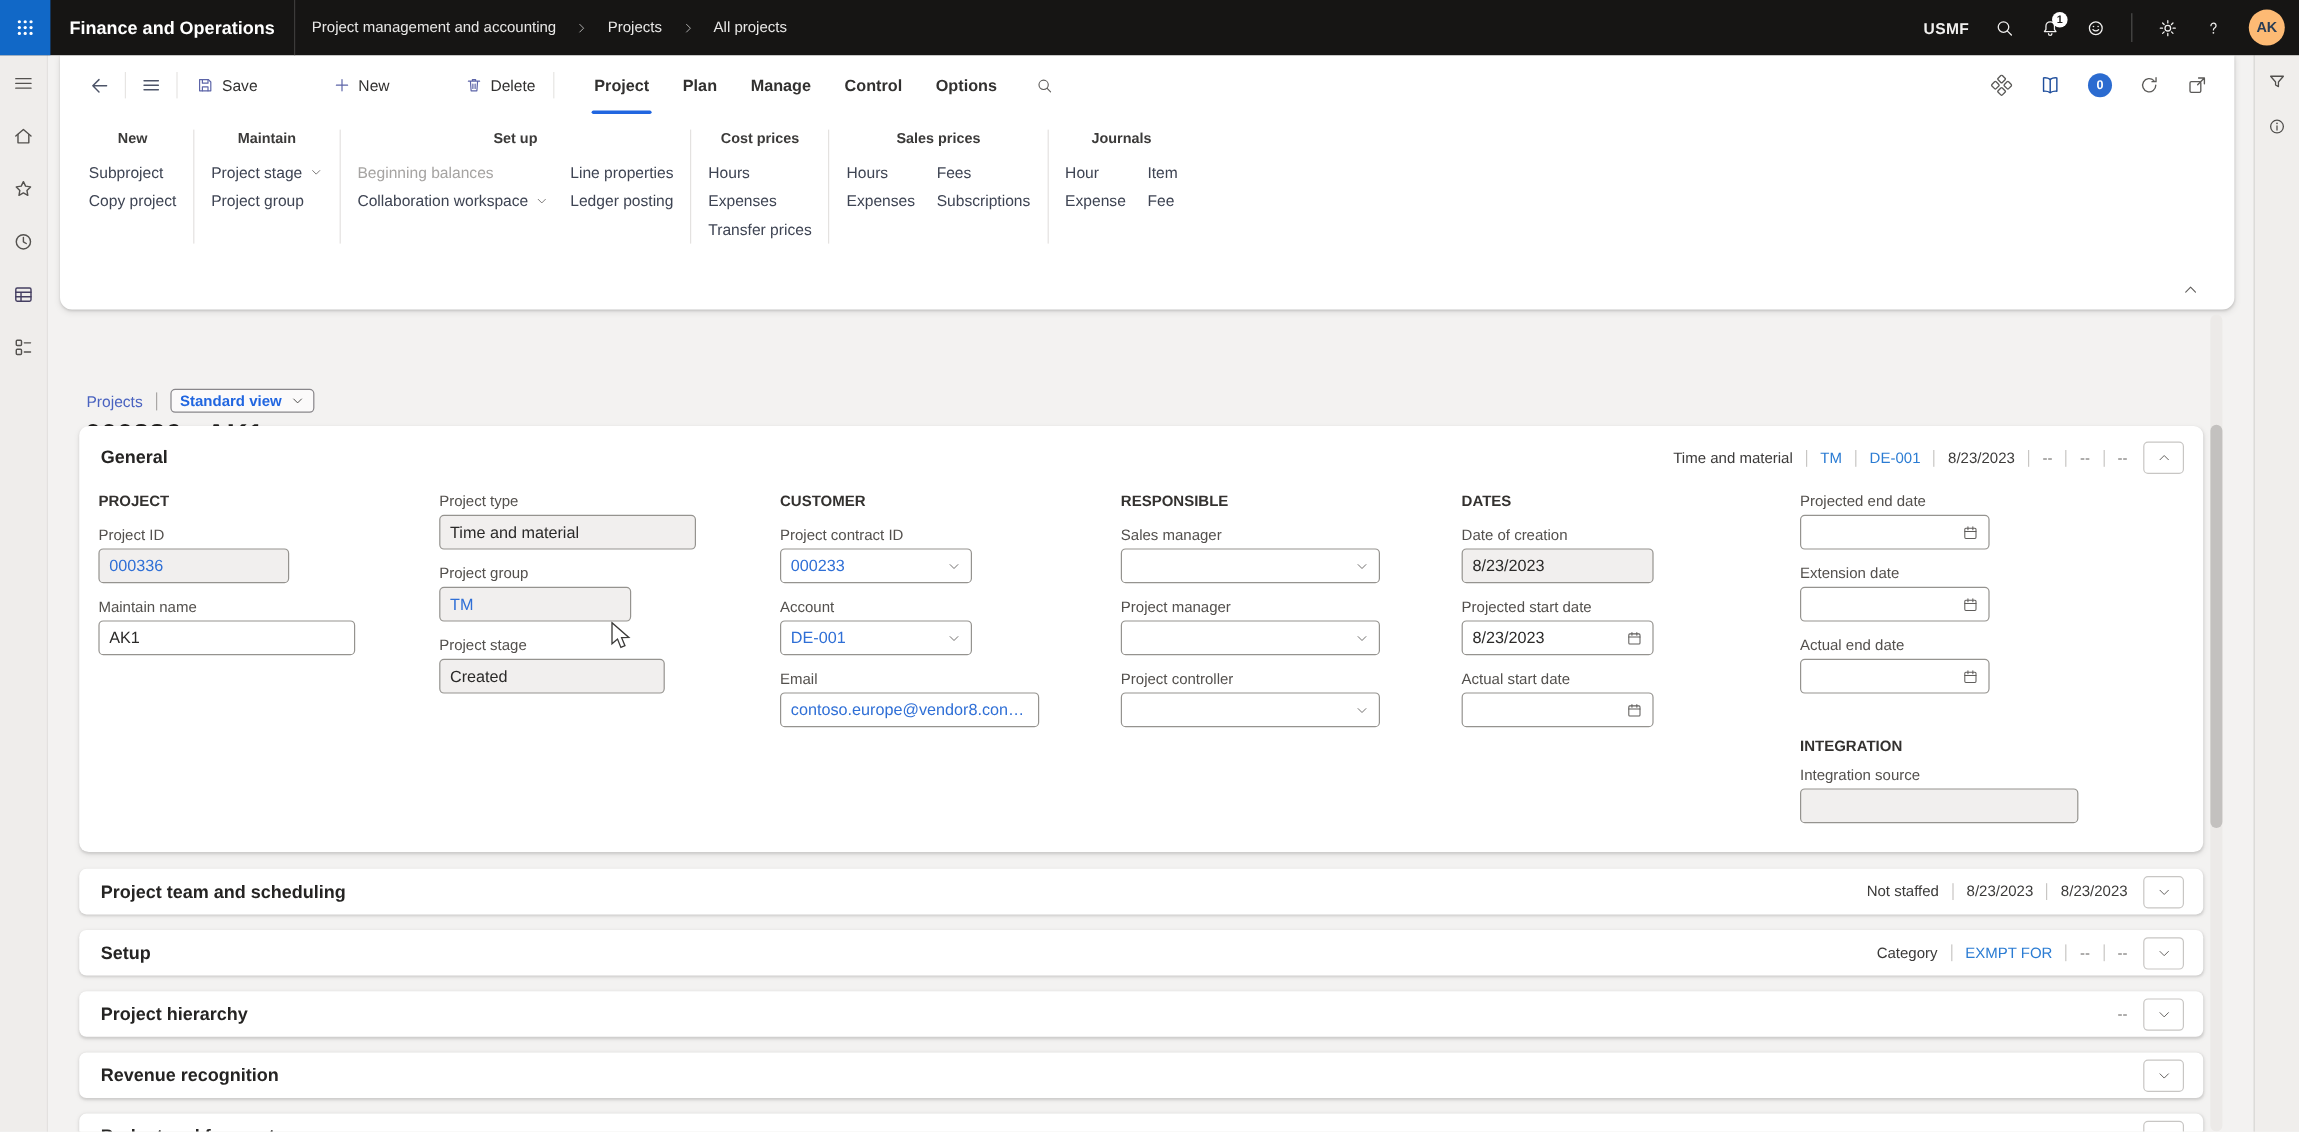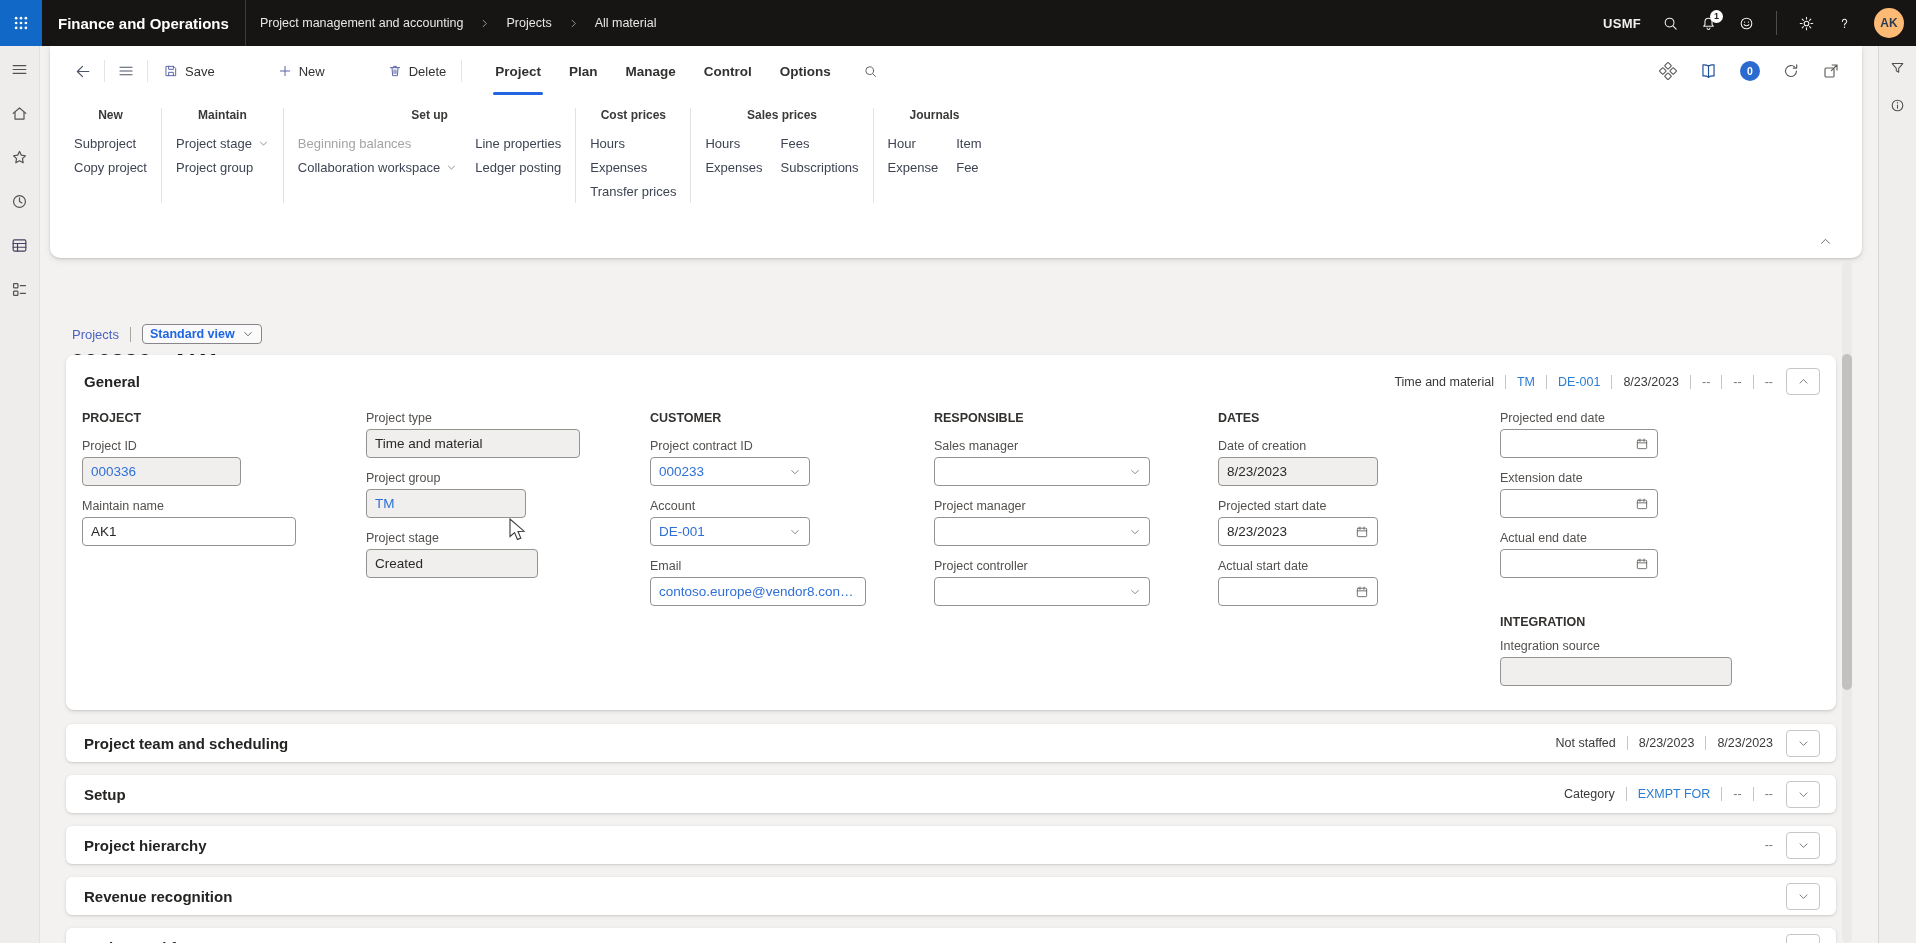--- a/index.html
+++ b/index.html
@@ -149,21 +149,21 @@
         <svg class="ic" viewBox="0 0 24 24" style="width:11px;height:11px">
           <path d="M9 5l7 7-7 7"></path>
         </svg>
       </span>
     <span class="crumb">Projects</span>
     <span class="crumb-chev">
         <svg class="ic" viewBox="0 0 24 24" style="width:11px;height:11px">
           <path d="M9 5l7 7-7 7"></path>
         </svg>
       </span>
-    <span class="crumb">All material</span>
+    <span class="crumb">All projects</span>
   </nav>
   <div class="tb-right">
     <span class="company">USMF</span>
     <span class="tb-ic">
         <svg class="ic" viewBox="0 0 24 24" style="width:17px;height:17px">
           <circle cx="10.7" cy="10.7" r="6.2"></circle>
           <path d="M15.4 15.4 20 20"></path>
         </svg>
       </span>
     <span class="tb-ic">
@@ -531,21 +531,21 @@
             </div>
           </div>
           <div class="fld">
             <div class="flabel">Project group</div>
             <div class="fbox ro" style="width: 160px;">
               <span class="fval link">TM</span>
             </div>
           </div>
           <div class="fld">
             <div class="flabel">Project stage</div>
-            <div class="fbox ro" style="width: 172px;">
+            <div class="fbox ro" style="width: 188px;">
               <span class="fval">Created</span>
             </div>
           </div>
         </div>
         <div class="gcol c2">
           <div class="sec-h">CUSTOMER</div>
           <div class="fld">
             <div class="flabel">Project contract ID</div>
             <div class="fbox" style="width: 160px;">
               <span class="fval link">000233</span>

